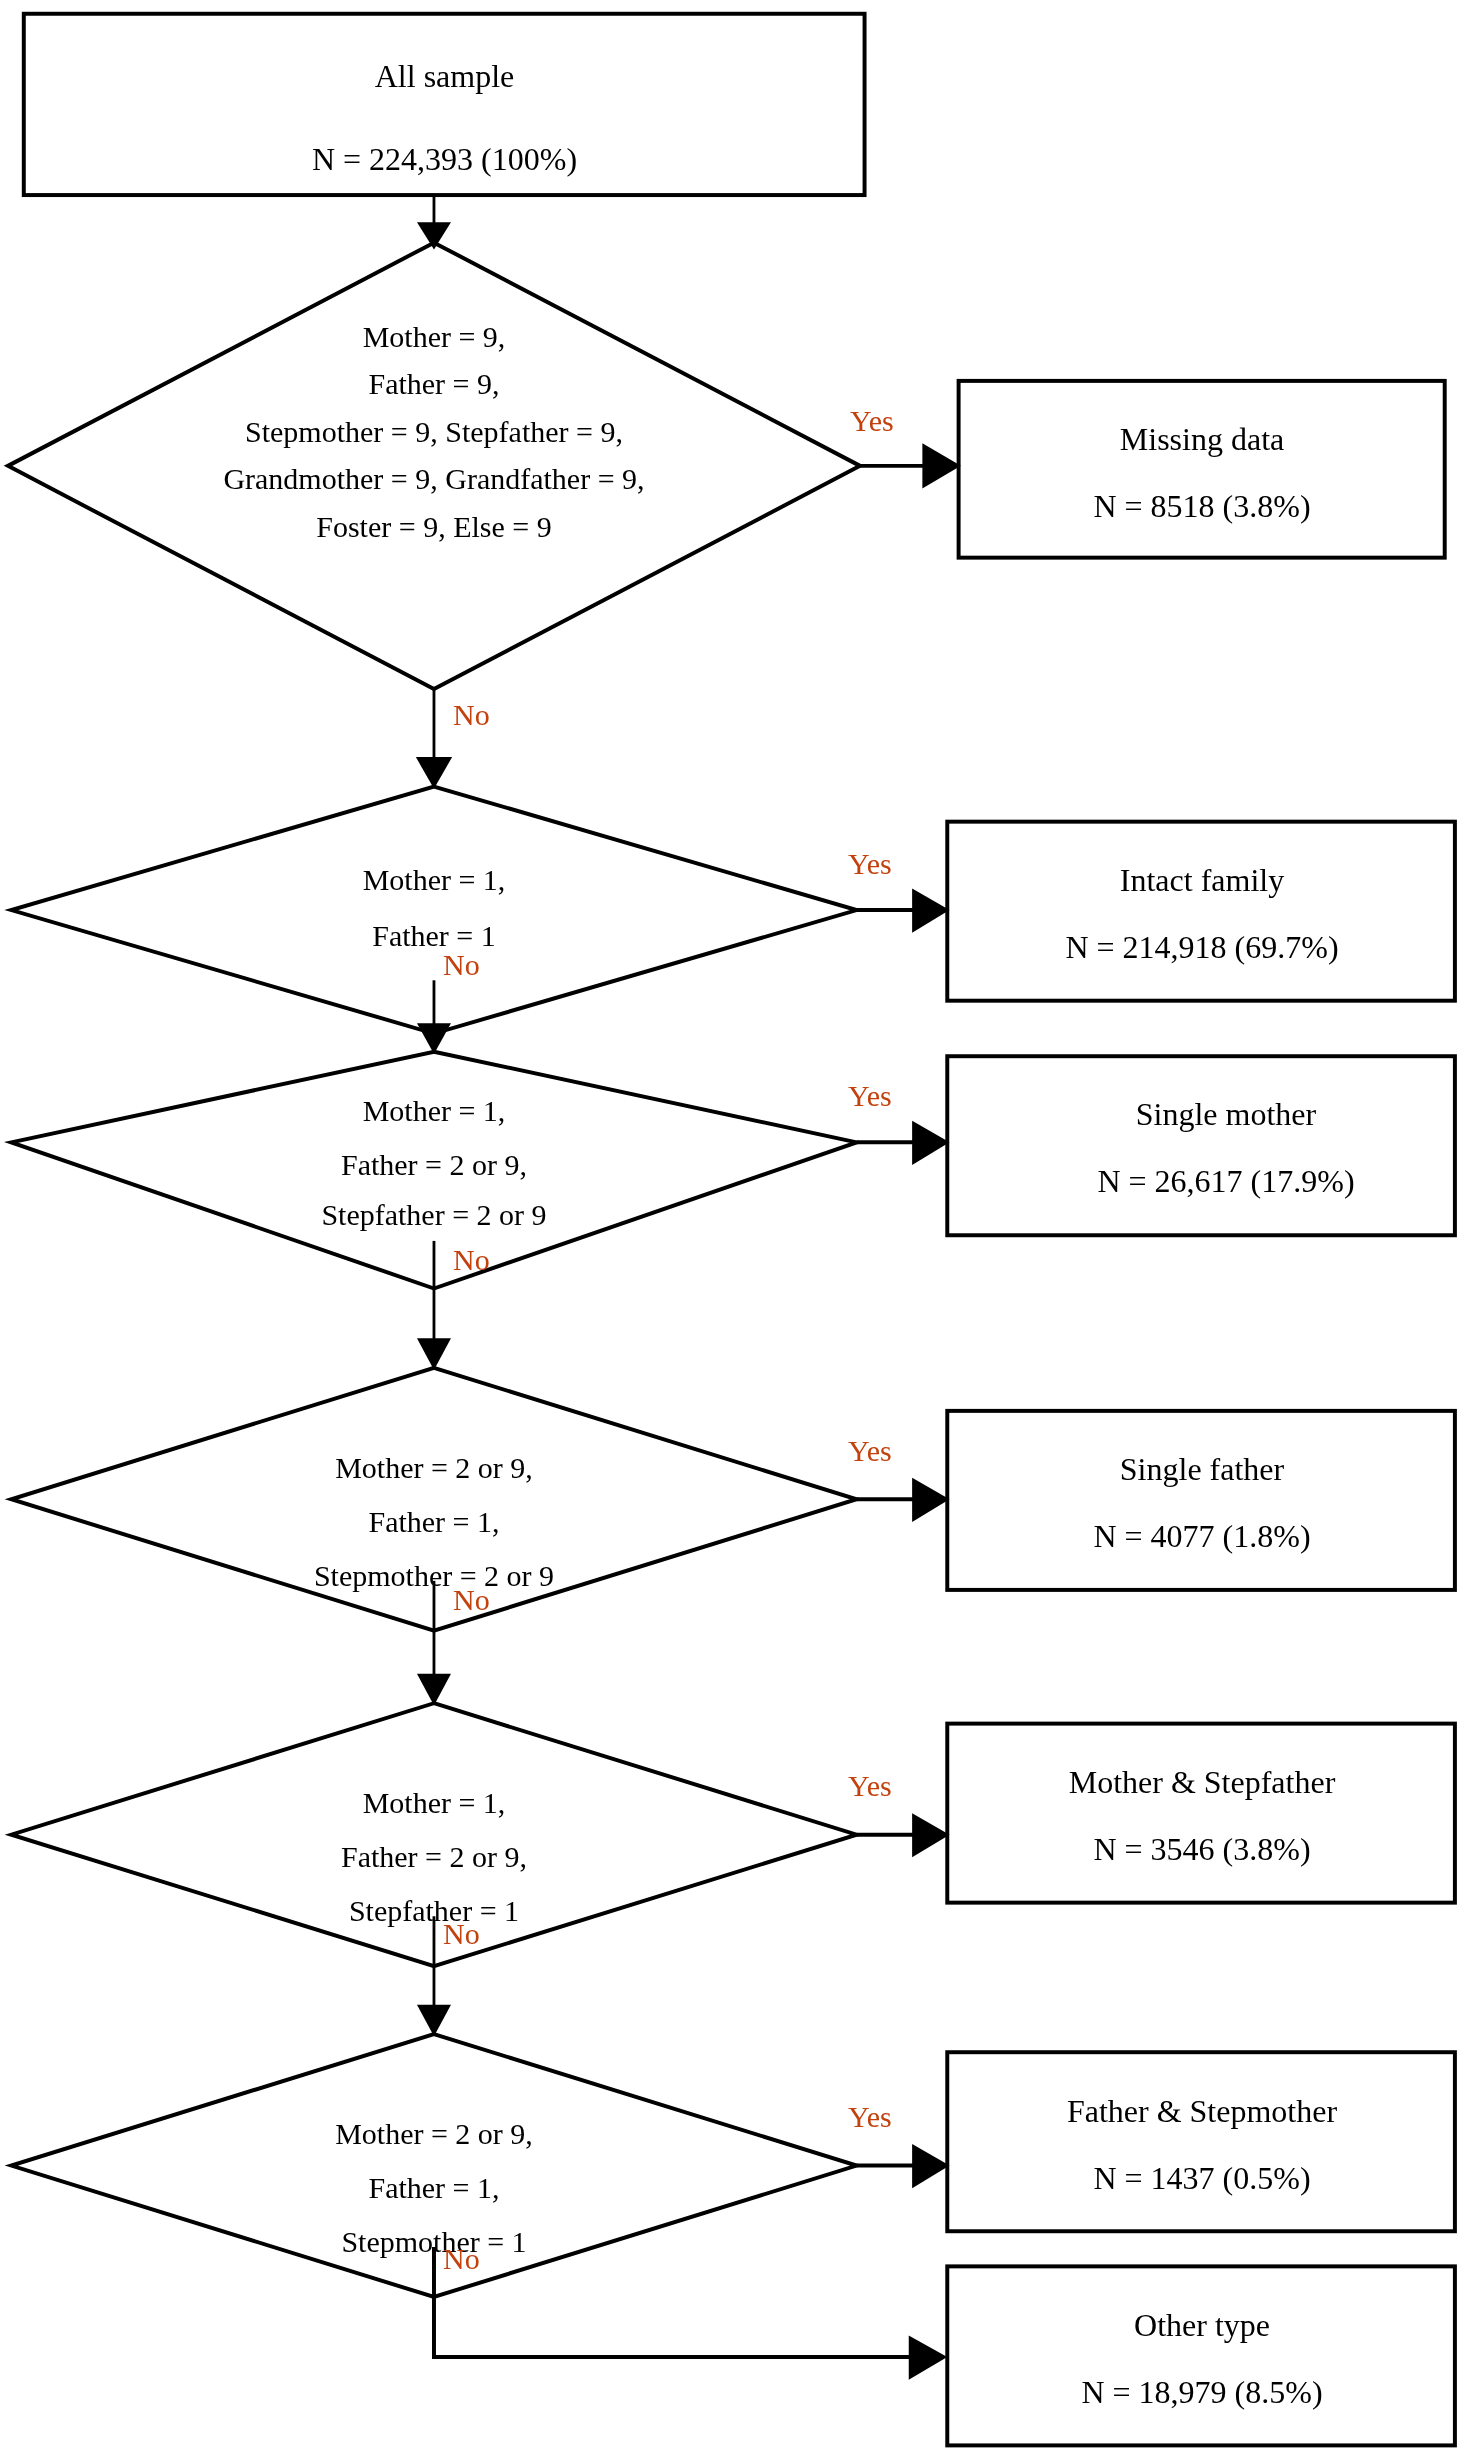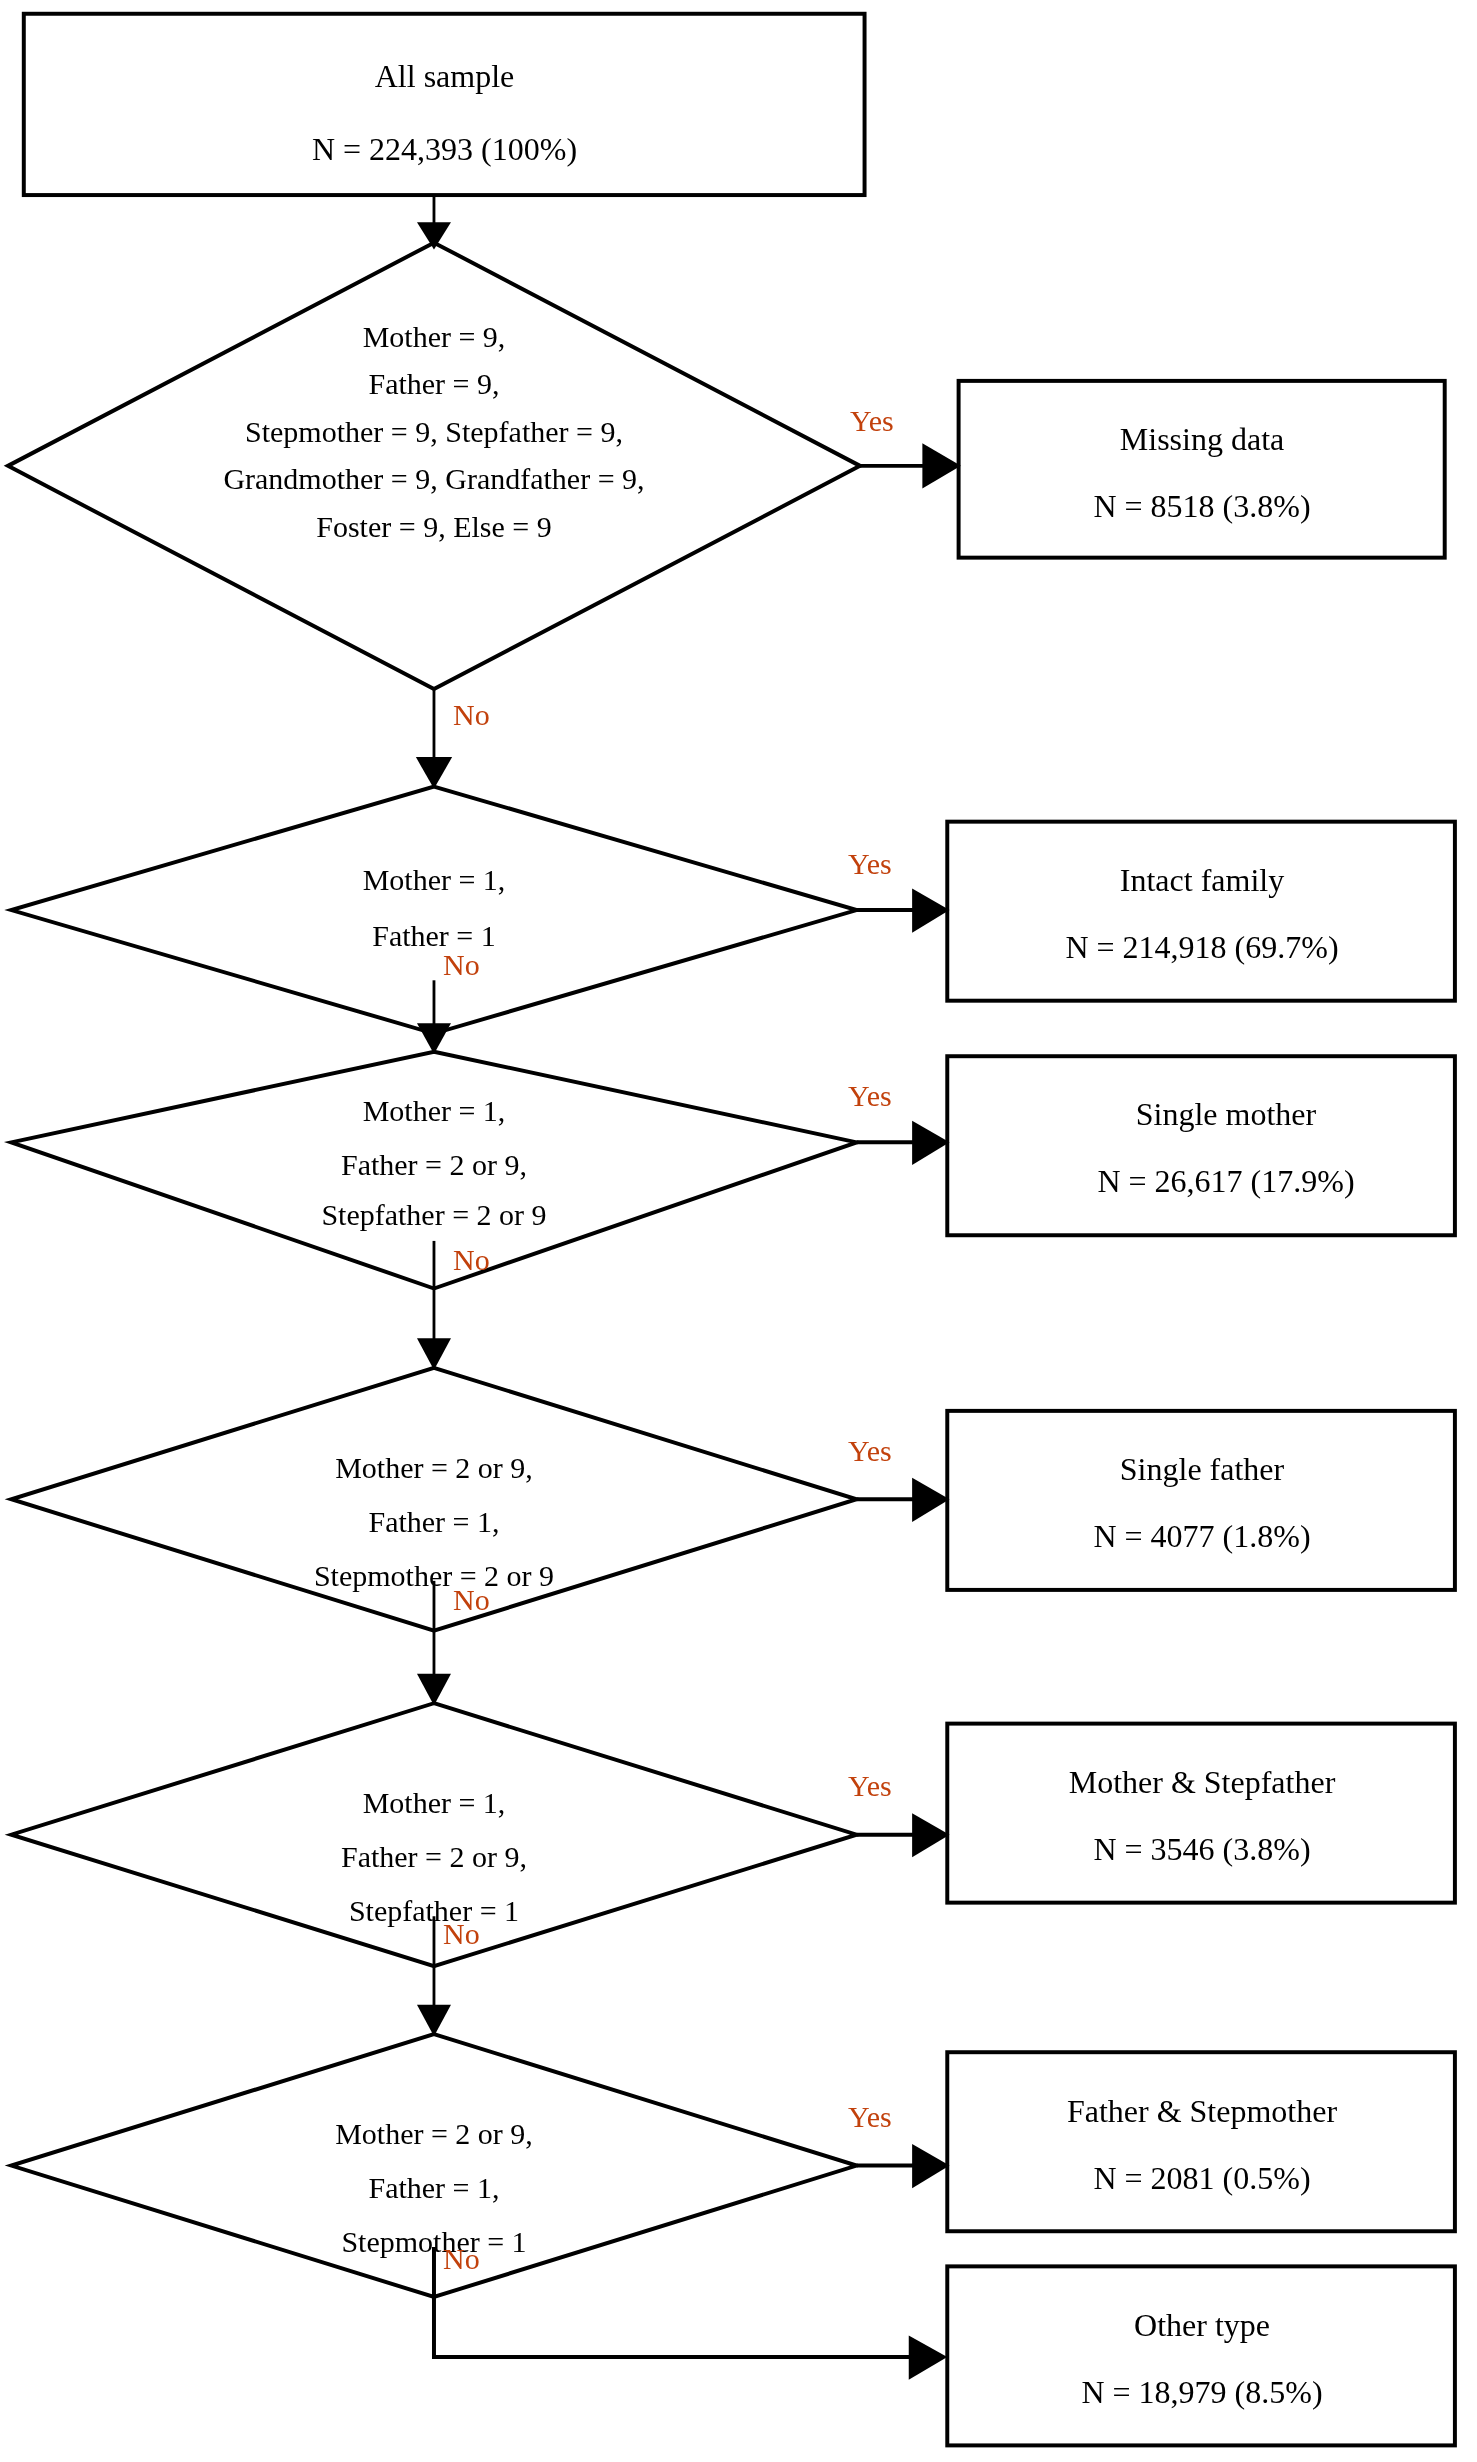--- a/index.html
+++ b/index.html
@@ -137,21 +137,21 @@
     <line class="conn-line" x1="1512" y1="3822" x2="1622" y2="3822"></line>
     <polygon class="arrow-head" points="1610,3784 1610,3862 1676,3822"></polygon>
 
     <polyline class="conn-line" points="766,3966 766,4160 1618,4160"></polyline>
     <polygon class="arrow-head" points="1604,4122 1604,4200 1672,4160"></polygon>
 
   </svg>
 
   <div class="node-text box-text" style="left:24px; top:51px; width:841px;">
     <span class="line-a">All sample</span>
-    <span class="line-b" style="margin-top:22px;">N = 224,393 (100%)</span>
+    <span class="line-b" style="margin-top:32px;">N = 224,393 (100%)</span>
   </div>
 
   <div class="node-text diamond-text" style="left:0px; top:313px; width:868px;">
     <span class="line-a">Mother = 9,</span>
     <span class="line-a">Father = 9,</span>
     <span class="line-a">Stepmother = 9, Stepfather = 9,</span>
     <span class="line-a">Grandmother = 9, Grandfather = 9,</span>
     <span class="line-a">Foster = 9, Else = 9</span>
   </div>
 
@@ -204,21 +204,21 @@
   </div>
 
   <div class="node-text diamond-text" style="left:0px; top:2110px; width:868px;">
     <span class="line-a">Mother = 2 or 9,</span>
     <span class="line-a" style="margin-top:6.8px;">Father = 1,</span>
     <span class="line-a" style="margin-top:6.8px;">Stepmother = 1</span>
   </div>
 
   <div class="node-text box-text" style="left:948px; top:2086px; width:508px;">
     <span class="line-a">Father &amp; Stepmother</span>
-    <span class="line-b" style="margin-top:16px;">N = 2081 (0.5%)</span>
+    <span class="line-b" style="margin-top:16px;">N = 1437 (0.5%)</span>
   </div>
 
   <div class="node-text box-text" style="left:948px; top:2300px; width:508px;">
     <span class="line-a">Other type</span>
     <span class="line-b" style="margin-top:16px;">N = 18,979 (8.5%)</span>
   </div>
 
   <div class="edge-label" style="left:850px; top:404px;">Yes</div>
 
   <div class="edge-label" style="left:453px; top:698px;">No</div>

